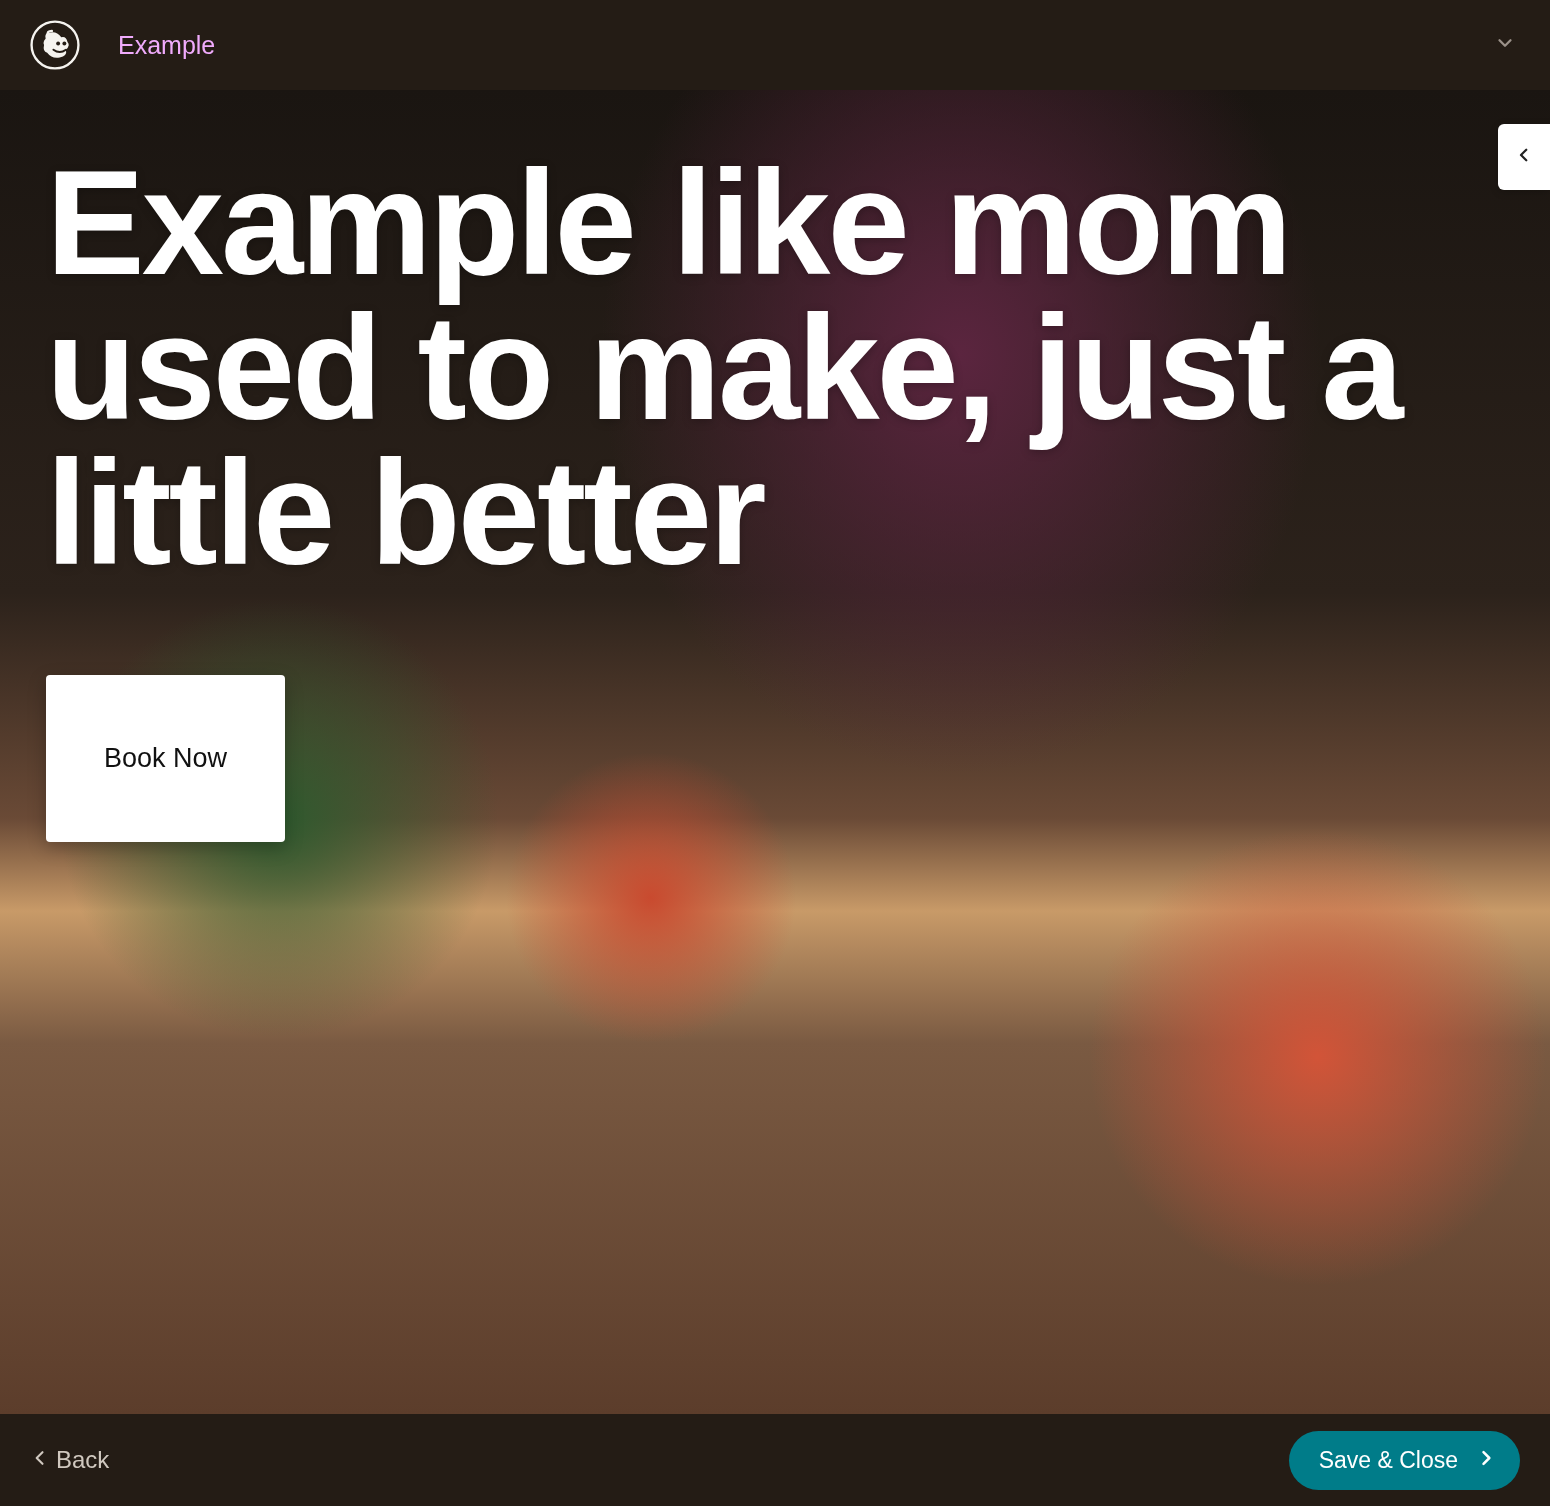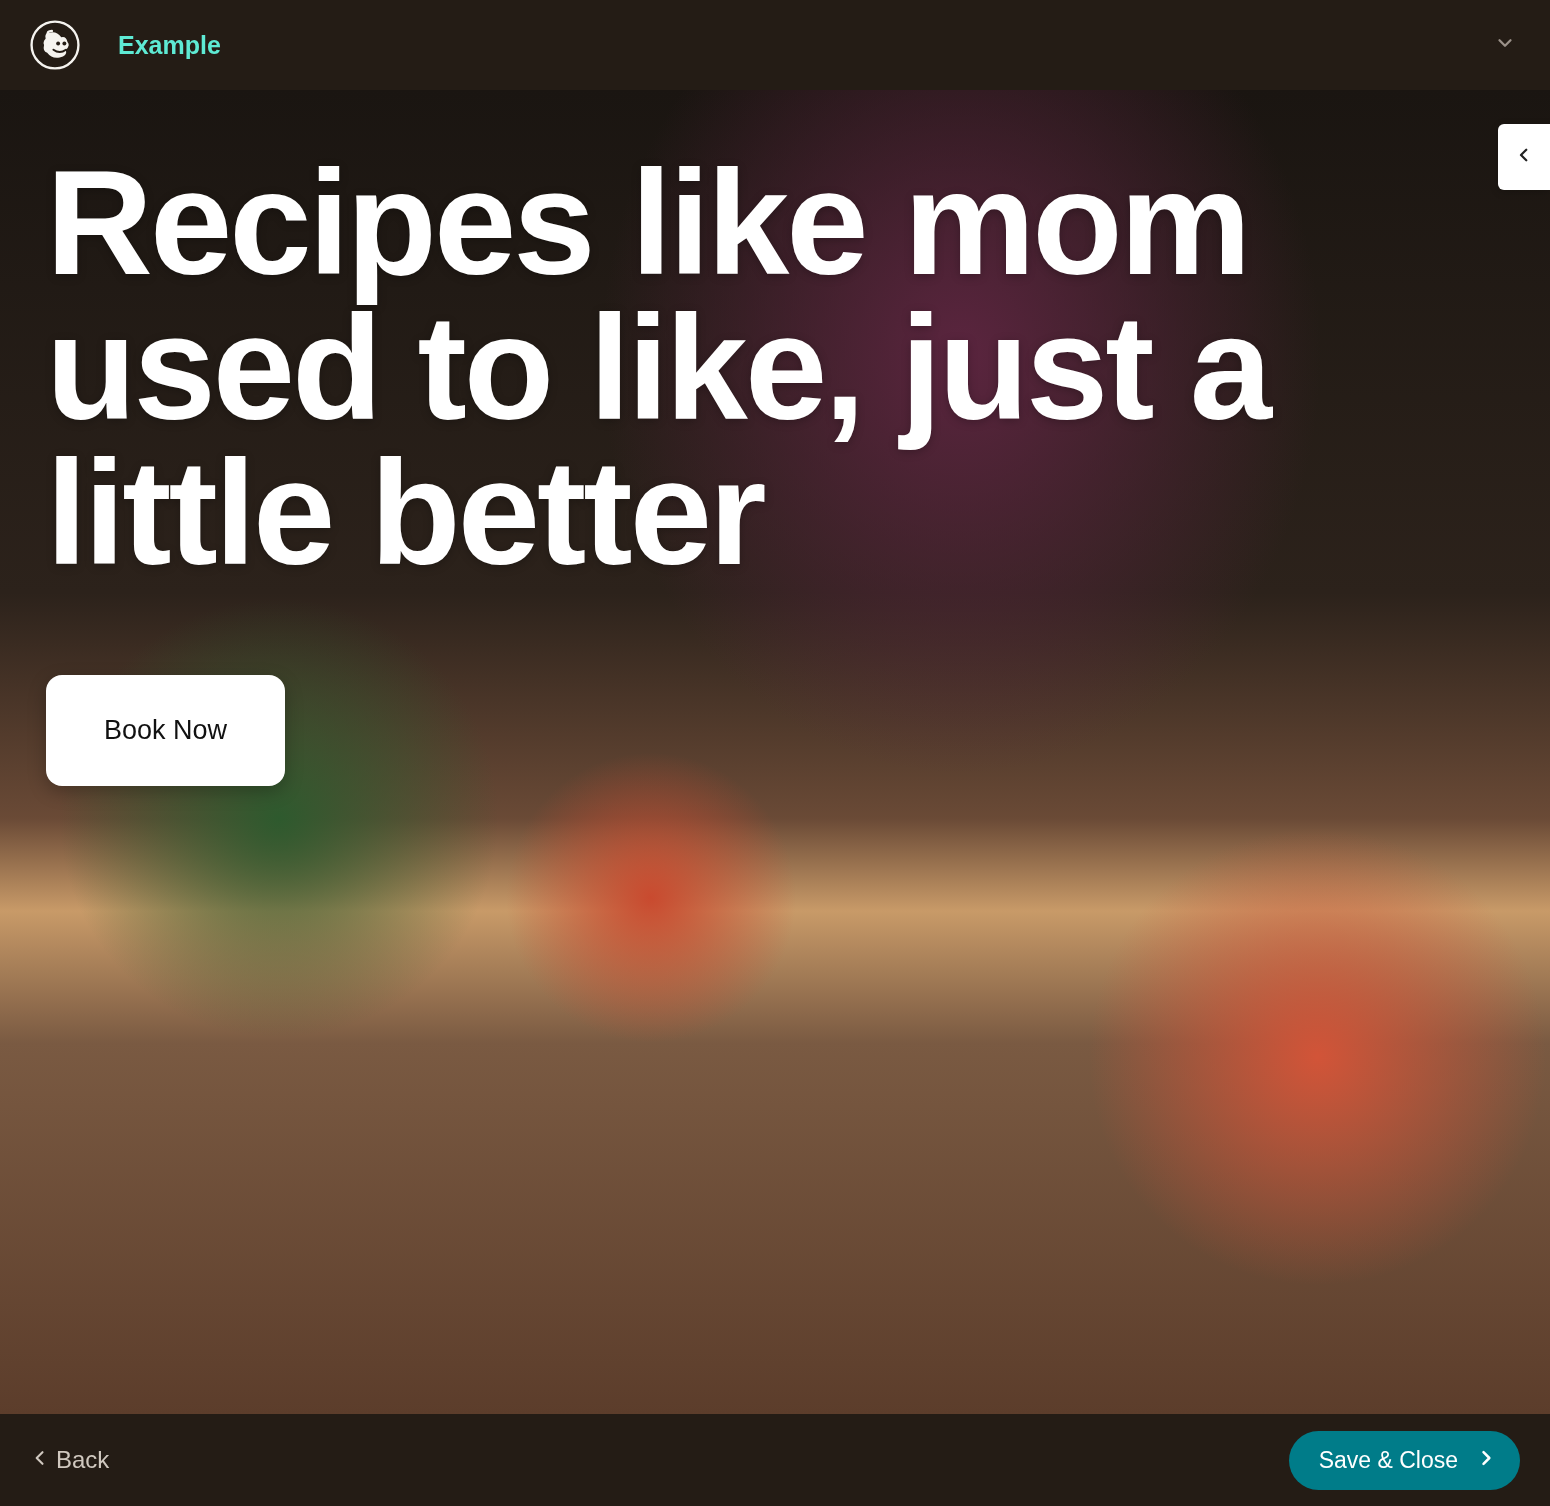--- a/index.html
+++ b/index.html
@@ -38,23 +38,23 @@
       margin-right: 38px;
       flex-shrink: 0;
     }
     
     .logo svg {
       width: 100%;
       height: 100%;
     }
     
     .project-name {
-      color: #5eead4;
+      color: #f0abfc;
       font-size: 25px;
-      font-weight: 700;
+      font-weight: 400;
     }
     
     .top-chevron {
       position: absolute;
       right: 34px;
       top: 50%;
       transform: translateY(-50%);
       color: #9b9189;
       cursor: pointer;
     }
@@ -94,23 +94,23 @@
       font-stretch: condensed;
       font-family: "Helvetica Neue", "Arial Narrow", Arial, sans-serif;
     }
     
     .cta-button {
       margin-top: 90px;
       background: #ffffff;
       color: #111;
       font-size: 27px;
       font-weight: 500;
-      padding: 40px 58px;
+      padding: 68px 58px;
       border: none;
-      border-radius: 16px;
+      border-radius: 4px;
       cursor: pointer;
       display: inline-block;
       box-shadow: 0 6px 18px rgba(0,0,0,0.25);
     }
     
     .panel-toggle {
       position: absolute;
       top: 34px;
       right: 0;
       width: 52px;
@@ -185,21 +185,21 @@
           <path d="M6 9l6 6 6-6" stroke="currentColor" stroke-width="2.5" fill="none" stroke-linecap="round" stroke-linejoin="round"></path>
         </svg>
     </span>
   </div>
 </div>
 
 <div class="canvas">
   <div class="hero-bg"></div>
 
   <div class="hero-content">
-    <h1 class="hero-title">Recipes like mom used to like, just a little better</h1>
+    <h1 class="hero-title">Example like mom used to make, just a little better</h1>
     <button class="cta-button">Book Now</button>
   </div>
 
   <div class="panel-toggle">
     <span class="chevron-icon">
       <svg width="18" height="18" viewBox="0 0 24 24">
           <path d="M15 5l-7 7 7 7" stroke="currentColor" stroke-width="3" fill="none" stroke-linecap="round" stroke-linejoin="round"></path>
         </svg>
     </span>
   </div>

